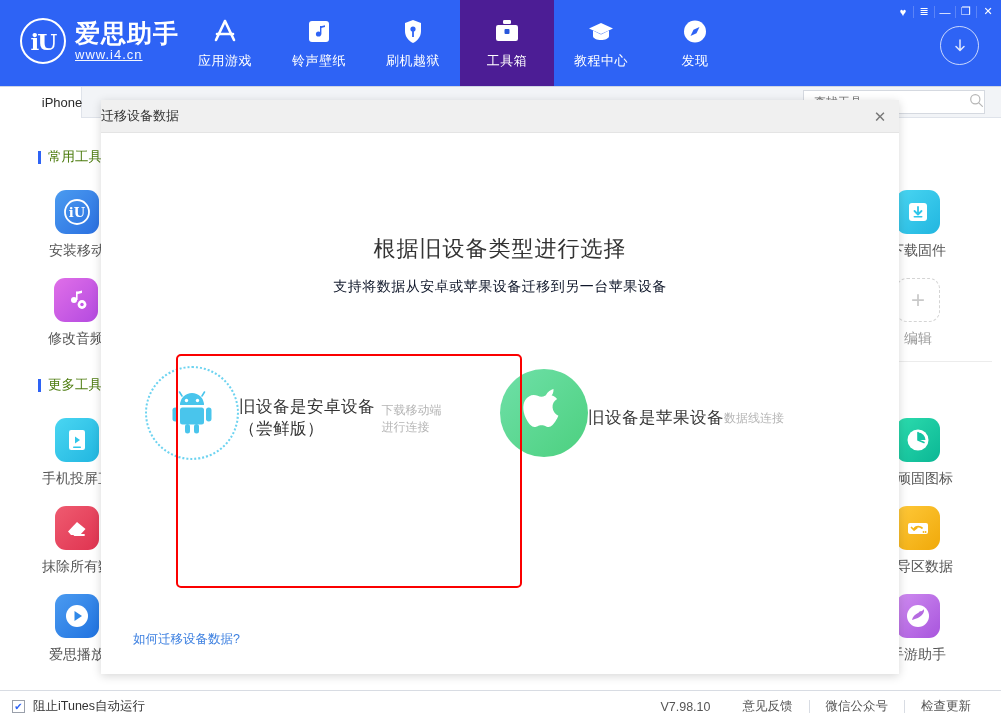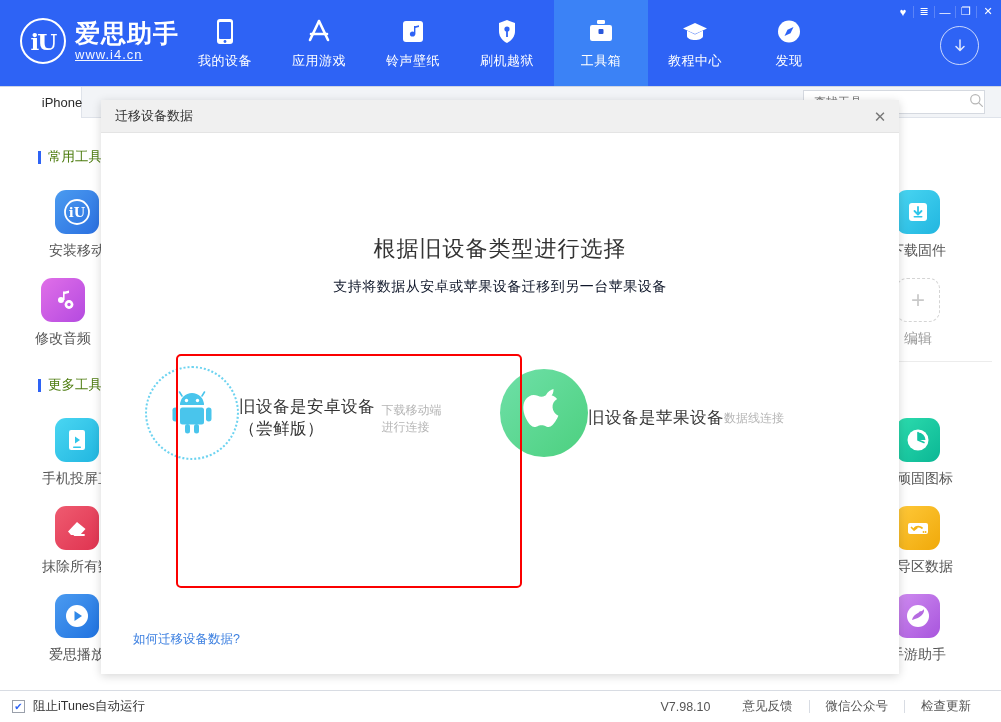--- a/index.html
+++ b/index.html
@@ -45,21 +45,21 @@
     text-decoration: underline;
   }
 
   .nav { position: absolute; left: 178px; top: 0; height: 86px; display: flex; }
   .nav-item {
     width: 94px; height: 86px;
     display: flex; flex-direction: column; align-items: center;
     justify-content: center; gap: 7px;
     color: #ffffff; cursor: pointer;
   }
-  .nav-item.active { background: #3b82f6; }
+  .nav-item.active { background: #4c1d95; }
   .nav-icon { height: 28px; display: flex; align-items: flex-end; }
   .nav-label { font-size: 13px; letter-spacing: .5px; }
 
   .wincontrols {
     position: absolute; right: 2px; top: 2px;
     display: flex; align-items: center; height: 19px;
   }
   .wc-btn {
     width: 20px; height: 19px;
     display: flex; align-items: center; justify-content: center;
@@ -189,21 +189,21 @@
     background: #ffffff;
     box-shadow: 0 2px 9px rgba(0,0,0,.16);
   }
   .modal-head {
     position: relative;
     height: 33px; background: #f0f0f0;
     border-bottom: 1px solid #e4e4e4;
     display: flex; align-items: center;
   }
   .modal-title {
-    font-size: 13px; color: #333; margin-left: 14px;
+    font-size: 13px; color: #333; 
   }
   .modal-close {
     position: absolute; right: 10px; top: 8px;
     width: 18px; height: 18px;
     display: flex; align-items: center; justify-content: center;
     font-size: 15px; color: #777; cursor: pointer;
     font-family: "DejaVu Sans", sans-serif;
   }
   .modal-body { position: relative; height: 541px; background: #fff; }
   .modal-h1 {
@@ -263,30 +263,20 @@
 
     <div class="logo-wrap">
       <div class="logo-circle">iU</div>
       <div class="logo-text">
         <div class="logo-name">爱思助手</div>
         <div class="logo-url">www.i4.cn</div>
       </div>
     </div>
 
     <div class="nav">
-      <div class="nav-item">
-        <span class="nav-icon">
-          <svg width="20" height="27" viewBox="0 0 20 27">
-              <rect x="2" y="1" width="16" height="25" rx="3" fill="#fff"></rect>
-              <rect x="4" y="4" width="12" height="17" rx="1" fill="#2e63f5"></rect>
-              <circle cx="10" cy="23.5" r="1.4" fill="#2e63f5"></circle>
-            </svg>
-        </span>
-        <span class="nav-label">我的设备</span>
-      </div>
       <div class="nav-item">
         <span class="nav-icon">
           <svg width="28" height="27" viewBox="0 0 28 27">
               <path d="M14 3 L23 22 M14 3 L5 22" stroke="#fff" stroke-width="2.6" fill="none" stroke-linecap="round"></path>
               <path d="M6 16 H22" stroke="#fff" stroke-width="2.6" stroke-linecap="round"></path>
             </svg>
         </span>
         <span class="nav-label">应用游戏</span>
       </div>
       <div class="nav-item">
@@ -382,21 +372,21 @@
       <div class="tool" style="left:27px; top:72px;">
         <div class="tool-icon" style="background:linear-gradient(135deg,#4b9bf0,#2a6fe0);">
           <svg width="30" height="30" viewBox="0 0 30 30">
               <circle cx="15" cy="15" r="12" stroke="#fff" stroke-width="1.8" fill="none"></circle>
               <text x="15" y="20" font-size="13" font-weight="bold" fill="#fff" text-anchor="middle" font-family="DejaVu Serif, serif">iU</text>
             </svg>
         </div>
         <div class="tool-label">安装移动</div>
       </div>
 
-      <div class="tool" style="left:13px; top:160px;">
+      <div class="tool" style="left:26px; top:160px;">
         <div class="tool-icon" style="background:linear-gradient(135deg,#e06fe8,#b44ae0);">
           <svg width="26" height="26" viewBox="0 0 26 26">
               <path d="M13 5 L19 3.6 V6 L13 7.4 Z" fill="#fff"></path>
               <circle cx="11" cy="13" r="3" fill="#fff"></circle>
               <rect x="13" y="4.5" width="1.6" height="8.5" fill="#fff"></rect>
               <circle cx="19" cy="17.5" r="4.4" fill="#fff"></circle>
               <circle cx="19" cy="17.5" r="1.7" fill="#c455e8"></circle>
             </svg>
         </div>
         <div class="tool-label">修改音频</div>

